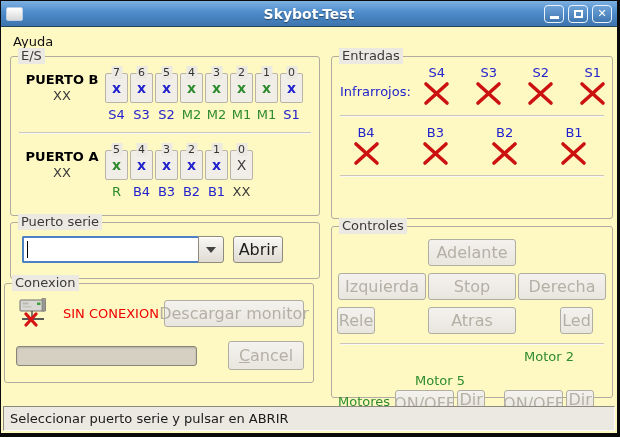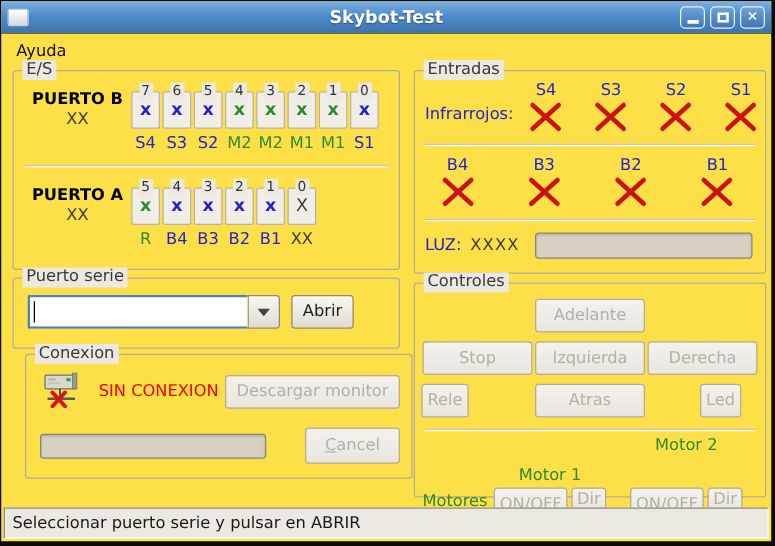--- a/index.html
+++ b/index.html
@@ -6,21 +6,21 @@
   html, body { width: 620px; height: 437px; }
   body {
     font-family: "DejaVu Sans", "Liberation Sans", sans-serif;
     font-size: 13px;
     color: #1a1a1a;
     background: #d4d0c8;
   }
   .window {
     position: relative;
     width: 620px; height: 437px;
-    background: #fde047;
+    background: #fef9c3;
     border: 1px solid #0a0a0a;
     border-right-width: 3px;
     border-bottom-width: 4px;
   }
   
   .titlebar {
     position: absolute; left: 0; top: 0; right: 0; height: 26px;
     background: linear-gradient(180deg, #7db0e2 0%, #4e8ccb 45%, #3d74ad 100%);
     border-bottom: 1px solid #27425e;
     display: flex; align-items: center; padding: 0 5px;
@@ -58,21 +58,21 @@
     border: 1px solid #b1aba0; border-radius: 3px;
   }
   .legend {
     position: absolute; top: -9px; left: 7px;
     background: #ece9e3; padding: 0 3px;
     font-size: 13px; color: #3a3a3a; line-height: 16px;
   }
   .p-es       { left: 9px;   top: 55px;  width: 310px; height: 160px; }
   .p-entradas { left: 330px; top: 55px;  width: 282px; height: 163px; }
   .p-serie    { left: 9px;   top: 221px; width: 310px; height: 57px;  }
-  .p-conexion { left: 19px;   top: 282px; width: 310px; height: 100px; }
+  .p-conexion { left: 3px;   top: 282px; width: 310px; height: 100px; }
   .p-controles{ left: 330px; top: 225px; width: 282px; height: 172px; }
   .hsep {
     border-top: 1px solid #cbc5ba; border-bottom: 1px solid #faf8f4;
     margin: 4px 8px;
   }
   
   .io-row { display: flex; align-items: center; padding: 9px 0 0 8px; }
   .io-name { width: 86px; text-align: center; margin-bottom: 12px; line-height: 1.25; }
   .io-port { font-weight: bold; color: #000; }
   .io-val  { color: #3c3c3c; }
@@ -108,21 +108,21 @@
     border: 1px solid #8a857a; border-radius: 3px;
     box-shadow: inset 0 1px 2px rgba(0,0,0,0.18);
   }
   .luz-bar { flex: 1; height: 21px; margin-left: 12px; }
   
   .btn {
     background: linear-gradient(180deg, #f9f8f5 0%, #ebe8e2 55%, #e0dcd4 100%);
     border: 1px solid #8f8a7e; border-radius: 3px;
     box-shadow: inset 0 1px 0 #ffffff;
     display: flex; align-items: center; justify-content: center;
-    font-size: 13px; color: #1d1d1d;
+    font-size: 16px; color: #1d1d1d;
     cursor: default; white-space: nowrap;
   }
   .btn.disabled {
     color: #b5b0a6;
     border-color: #b2ada2;
     background: linear-gradient(180deg, #f4f2ee 0%, #e9e6df 100%);
     box-shadow: none;
   }
   .mnemonic { display: inline-block; }
   .mnemonic::first-letter { text-decoration: underline; }
@@ -399,25 +399,20 @@
             <span class="redx">
               <svg width="31" height="25" viewBox="0 0 31 25">
                 <line x1="5" y1="3" x2="26" y2="22" stroke="#cc1111" stroke-width="3.6" stroke-linecap="round"></line>
                 <line x1="26" y1="3" x2="5" y2="22" stroke="#cc1111" stroke-width="3.6" stroke-linecap="round"></line>
               </svg>
             </span>
           </div>
         </div>
     </div>
     <div class="hsep"></div>
-    <div class="luz-row">
-      <span class="blue-text">LUZ:</span>
-      <span class="luz-value">XXXX</span>
-      <div class="trough luz-bar"></div>
-    </div>
   </div>
 
   <div class="panel p-serie">
     <span class="legend">Puerto serie</span>
     <div class="serie-row">
       <div class="combo">
         <div class="combo-entry">
           <span class="caret"></span>
         </div>
         <div class="btn combo-arrow">
@@ -455,35 +450,35 @@
     </div>
   </div>
 
   <div class="panel p-controles">
     <span class="legend">Controles</span>
     <div class="ctl-rows">
       <div class="ctl-row">
         <div class="btn btn-wide disabled">Adelante</div>
       </div>
       <div class="ctl-row">
+        <div class="btn btn-wide disabled">Izquierda</div>
         <div class="btn btn-wide disabled">Stop</div>
-        <div class="btn btn-wide disabled">Izquierda</div>
         <div class="btn btn-wide disabled">Derecha</div>
       </div>
       <div class="ctl-row">
         <div class="btn btn-rele disabled">Rele</div>
         <div class="btn btn-wide disabled">Atras</div>
         <div class="btn btn-led disabled">Led</div>
       </div>
     </div>
     <div class="hsep ctl-sep"></div>
     <div class="motor-row">
       <span class="green-text motores-label">Motores</span>
       <div class="motor motor-1">
-        <span class="motor-name">Motor 1</span>
+        <span class="motor-name">Motor 5</span>
         <div class="motor-btns">
           <div class="btn btn-onoff disabled">ON/OFF</div>
           <div class="btn btn-dir disabled">Dir</div>
         </div>
       </div>
       <div class="motor motor-2">
         <span class="motor-name">Motor 2</span>
         <div class="motor-btns">
           <div class="btn btn-onoff disabled">ON/OFF</div>
           <div class="btn btn-dir disabled">Dir</div>

